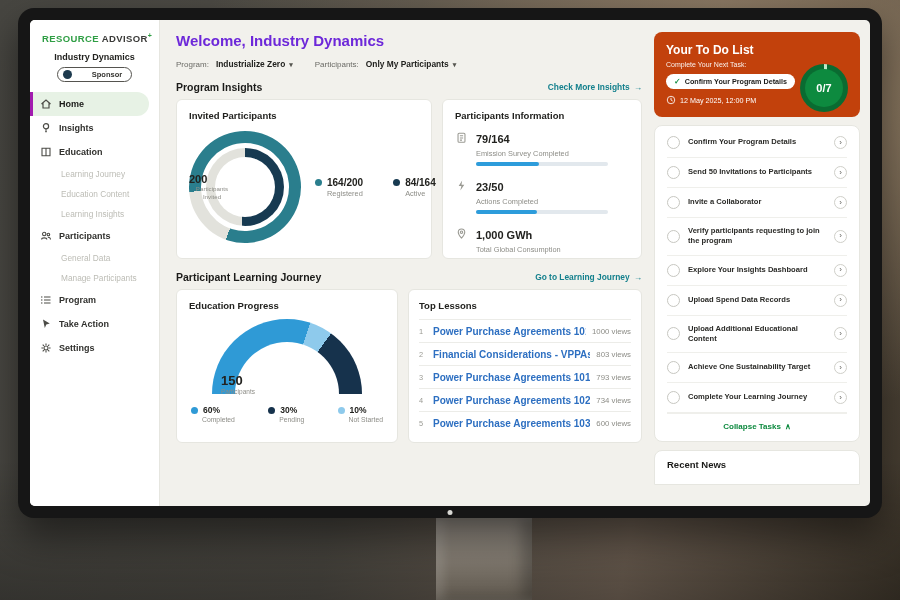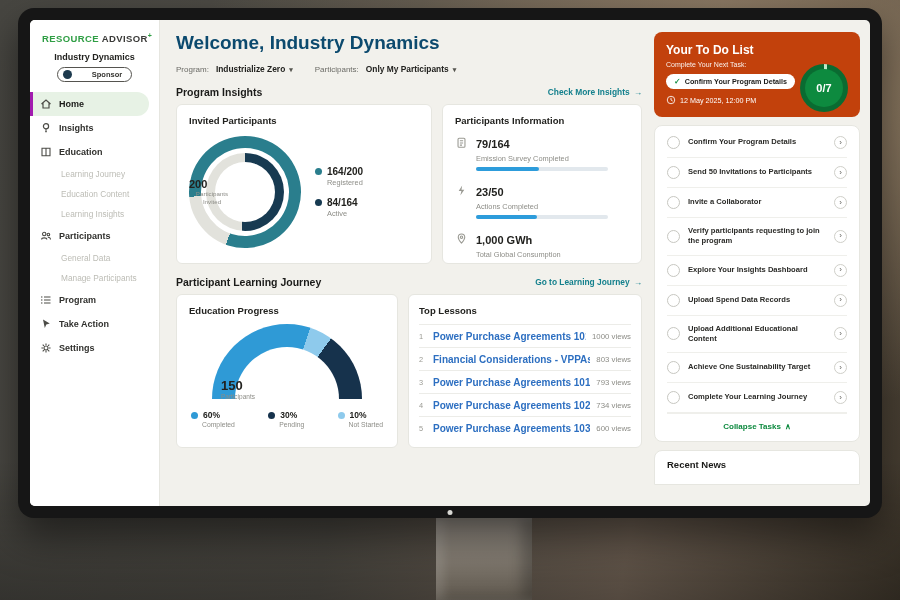--- a/index.html
+++ b/index.html
@@ -27,21 +27,21 @@
   .badge{display:flex;align-items:center;gap:20px;width:fit-content;margin:0 auto 10px;border:1px solid #55544f;border-radius:10px;padding:2px 9px 2px 5px;font-size:7.5px;font-weight:bold;color:#34332f;cursor:pointer;}
   .badge-dot{width:9px;height:9px;border-radius:50%;background:#1d3a4e;}
   .nav-item{display:flex;align-items:center;gap:7px;padding:6px 10px;font-size:9px;font-weight:bold;color:#31312e;cursor:pointer;}
   .nav-item.active{background:#e7f2e5;border-left:3px solid #a21caf;padding-left:7px;border-radius:0 13px 13px 0;margin-right:10px;color:#191917;}
   .nav-icon{width:12px;height:12px;color:#4c4c47;display:flex;flex:0 0 auto;}
   .nav-icon svg{width:12px;height:12px;}
   .nav-sub{padding:5px 10px 5px 31px;font-size:8.3px;color:#bcbcb5;cursor:pointer;}
 
   
   .main{flex:1;min-width:0;padding:12px 12px 0 16px;display:flex;flex-direction:column;}
-  .welcome{font-size:19px;font-weight:bold;color:#0c4a6e;margin-bottom:10px;}
+  .welcome{font-size:15px;font-weight:bold;color:#6d28d9;margin-bottom:10px;}
   .filters{display:flex;align-items:center;gap:7px;font-size:8px;color:#6b6b66;margin-bottom:12px;}
   .f-value{display:flex;align-items:center;gap:4px;font-size:8.4px;font-weight:bold;color:#22221f;cursor:pointer;}
   .chev{color:#55554f;font-size:7px;line-height:1;}
   .f-gap{width:8px;}
   .sec-head{display:flex;justify-content:space-between;align-items:center;margin-bottom:6px;}
   .sec-title{font-size:10.5px;font-weight:bold;color:#1b1b19;}
   .sec-link{font-size:8.4px;font-weight:bold;color:#14808d;cursor:pointer;display:flex;align-items:center;gap:4px;}
   .card-row{display:flex;gap:10px;margin-bottom:12px;}
   .card{background:#fff;border:1px solid #e6e6e0;border-radius:6px;padding:10px 12px;}
   .card-title{font-size:9.5px;font-weight:bold;color:#22221f;margin-bottom:8px;}
@@ -50,21 +50,21 @@
   .card-invited{width:256px;height:160px;}
   .invited-body{display:flex;align-items:center;gap:14px;padding-top:2px;}
   .donut{position:relative;width:112px;height:112px;flex:0 0 auto;}
   .ring-outer{position:absolute;inset:0;border-radius:50%;background:conic-gradient(#2a7e8d 0 var(--reg,295deg), #e2e2dc var(--reg,295deg) 360deg);transform:rotate(-95deg);}
   .ring-outer::after{content:"";position:absolute;inset:12px;background:#fff;border-radius:50%;}
   .ring-inner{position:absolute;inset:17px;border-radius:50%;background:conic-gradient(#173a51 0 var(--act,185deg), #e2e2dc var(--act,185deg) 360deg);}
   .ring-inner::after{content:"";position:absolute;inset:9px;background:#fff;border-radius:50%;}
   .donut-center{position:absolute;inset:0;display:flex;flex-direction:column;align-items:flex-start;justify-content:center;text-align:center;z-index:2;}
   .dc-value{font-size:11px;font-weight:bold;color:#22221f;}
   .dc-label{font-size:6.2px;color:#8d8d87;width:46px;line-height:1.25;}
-  .legend-v{display:flex;flex-direction:column;gap:10px;}
+  .legend-v{display:flex;flex-direction:row;gap:30px;}
   .leg-line{display:flex;align-items:center;gap:5px;}
   .leg-dot{width:7px;height:7px;border-radius:50%;flex:0 0 auto;}
   .dot-teal{background:#2a7e8d;} .dot-navy{background:#173a51;}
   .dot-blue{background:#2f9ad6;} .dot-dark{background:#16324c;} .dot-light{background:#8ecaec;}
   .leg-value{font-size:10px;font-weight:bold;color:#22221f;}
   .leg-label{font-size:7.4px;color:#8d8d87;margin-left:12px;margin-top:1px;}
 
   
   .card-info{flex:1;height:160px;}
   .stat-row{display:flex;gap:8px;margin-bottom:11px;}

